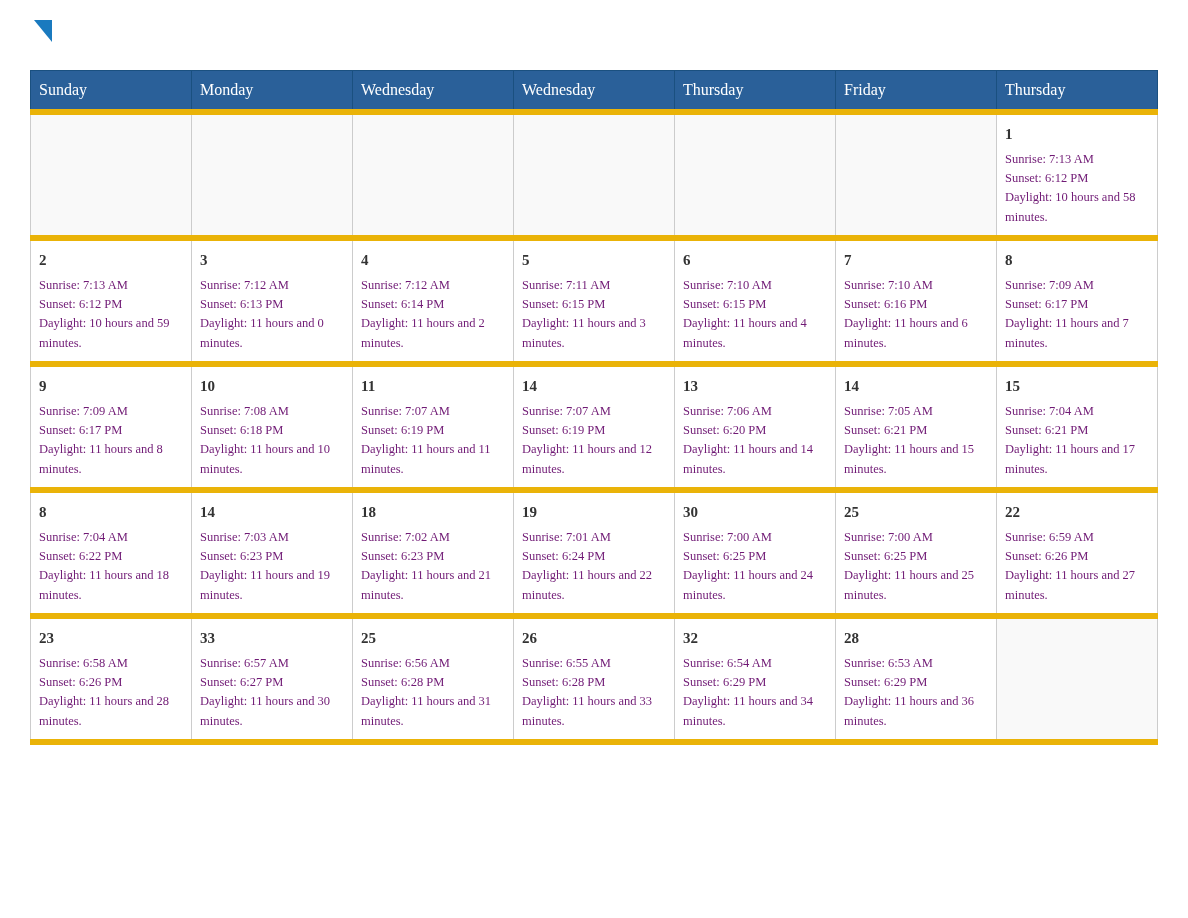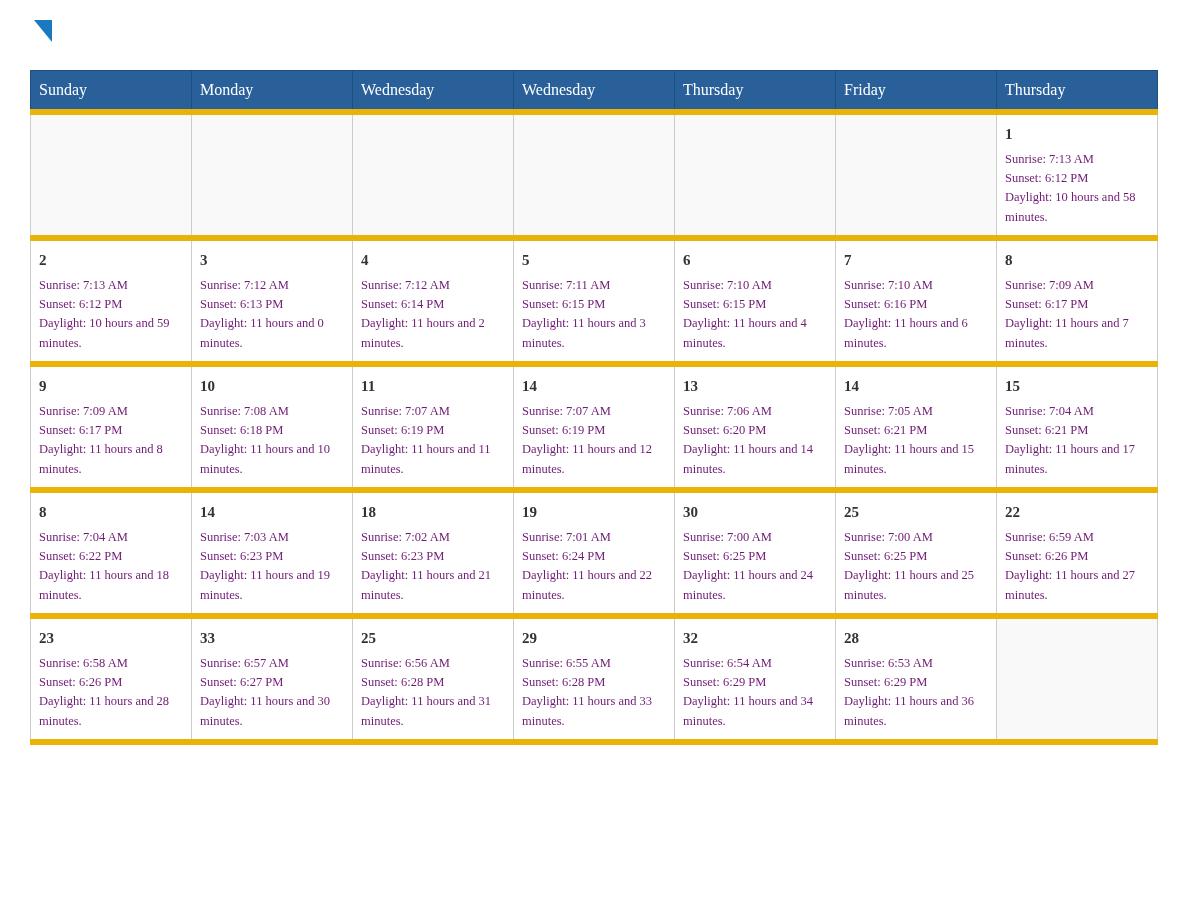--- a/index.html
+++ b/index.html
@@ -238,21 +238,21 @@
         </td>
         <td>
           <span class="day-number">33</span>
           <div class="day-info">Sunrise: 6:57 AM<br>Sunset: 6:27 PM<br>Daylight: 11 hours and 30 minutes.</div>
         </td>
         <td>
           <span class="day-number">25</span>
           <div class="day-info">Sunrise: 6:56 AM<br>Sunset: 6:28 PM<br>Daylight: 11 hours and 31 minutes.</div>
         </td>
         <td>
-          <span class="day-number">29</span>
+          <span class="day-number">26</span>
           <div class="day-info">Sunrise: 6:55 AM<br>Sunset: 6:28 PM<br>Daylight: 11 hours and 33 minutes.</div>
         </td>
         <td>
           <span class="day-number">32</span>
           <div class="day-info">Sunrise: 6:54 AM<br>Sunset: 6:29 PM<br>Daylight: 11 hours and 34 minutes.</div>
         </td>
         <td>
           <span class="day-number">28</span>
           <div class="day-info">Sunrise: 6:53 AM<br>Sunset: 6:29 PM<br>Daylight: 11 hours and 36 minutes.</div>
         </td>

